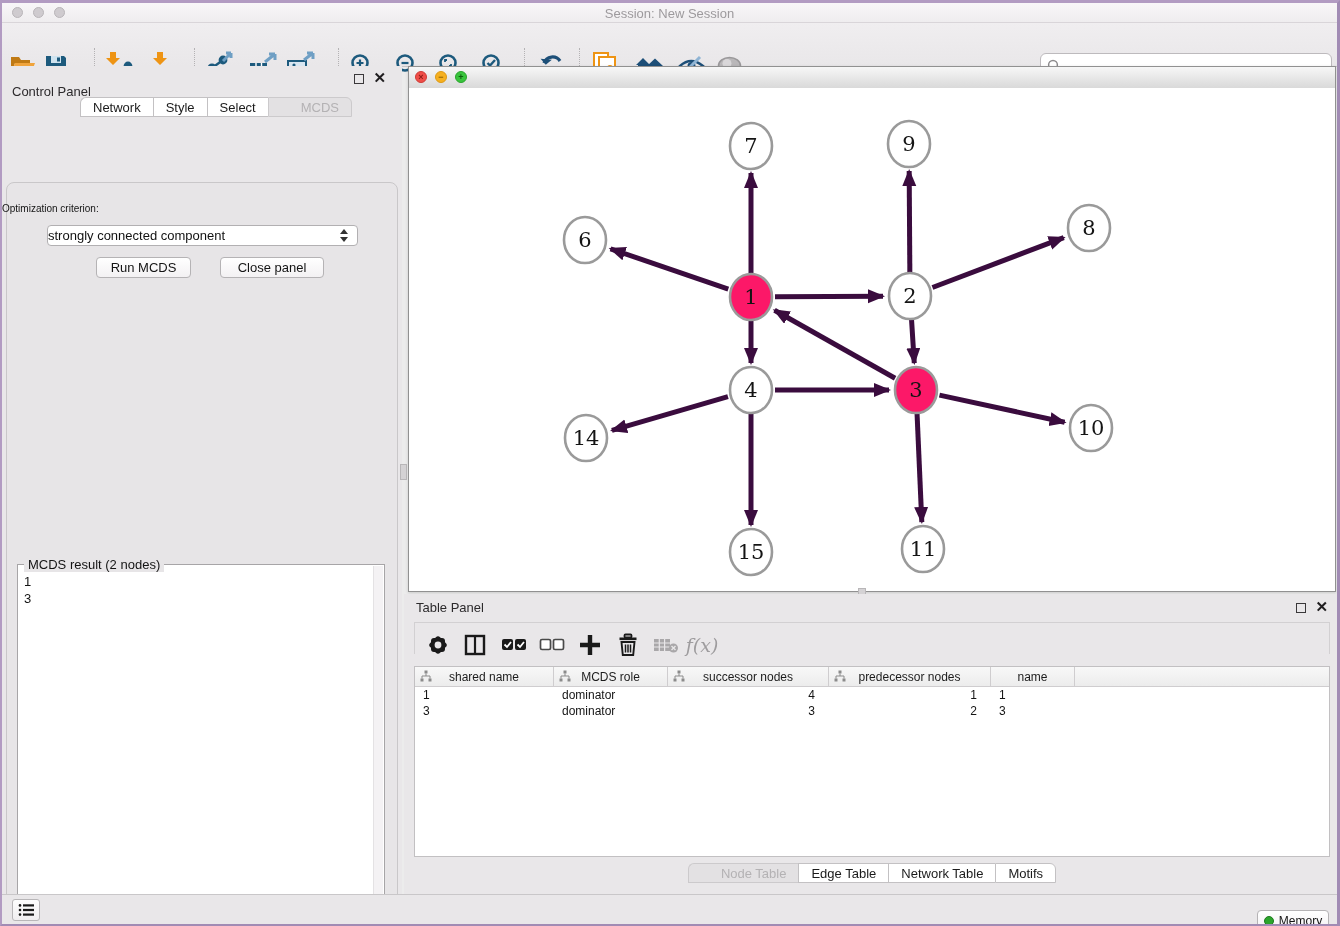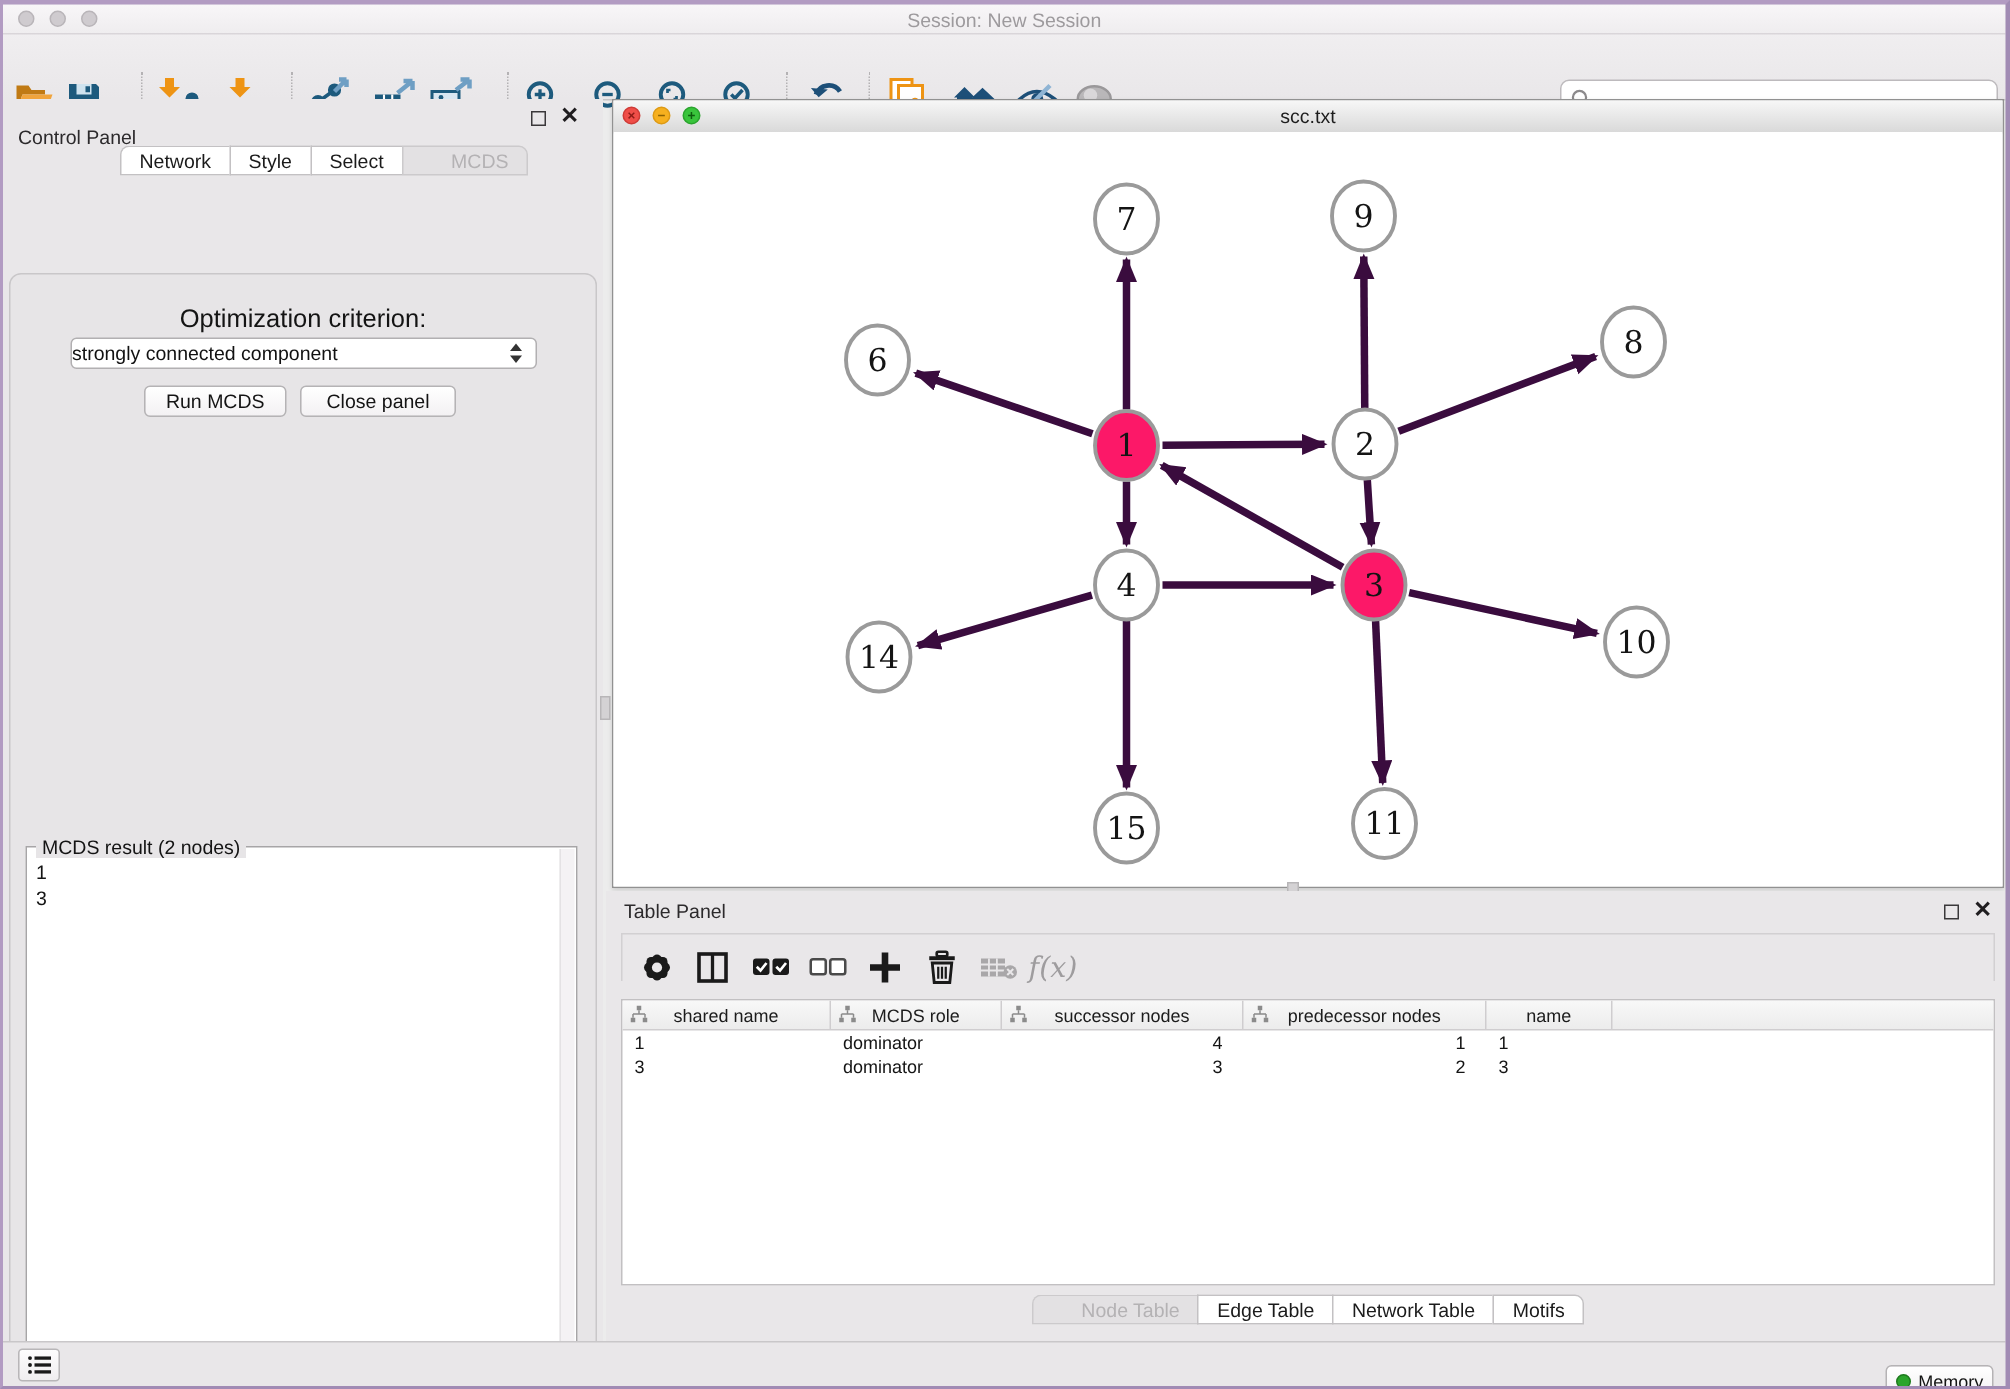--- a/index.html
+++ b/index.html
@@ -25,21 +25,21 @@
   .control-panel{left:2px;top:66px;width:400px;height:828px;background:#e9e7e9;}
   .panel-head{position:absolute;left:10px;top:18px;font-size:13px;color:#2c2a2c;}
   .float-btn{position:absolute;width:10px;height:10px;border:1.6px solid #3a383a;box-sizing:border-box;top:8px;}
   .close-btn{position:absolute;top:3px;font-size:15px;font-weight:bold;color:#1f1d1f;line-height:18px;}
   .tabs-row{position:absolute;display:flex;}
   .tab{height:20px;line-height:20px;padding:0 12px;background:#fff;border:1px solid #c3c1c3;border-right:none;font-size:13px;color:#1b1b1b;text-align:center;box-sizing:border-box;}
   .tab:first-child{border-radius:6px 0 0 0;}
   .tab:last-child{border-right:1px solid #c3c1c3;border-radius:0 6px 0 0;}
   .tab.active{background:#e3e1e3;color:#b4b2b4;border-color:#cccacc;padding-left:32px;}
   .cp-body{position:absolute;left:4px;top:116px;width:392px;height:762px;background:#e7e5e7;border:1px solid #c9c7c9;border-radius:8px;box-sizing:border-box;}
-  .opt-label{position:absolute;left:0;right:0;top:137px;text-align:center;font-size:17px;color:#141414;}
+  .opt-label{position:absolute;left:0;right:0;top:137px;font-size:10px;color:#141414;}
   .dropdown{position:absolute;left:45px;top:159px;width:311px;height:21px;background:#fff;border:1px solid #b2b0b2;border-radius:4px;box-sizing:border-box;font-size:13px;color:#111;line-height:19px;padding-left:0;}
   .stepper{position:absolute;right:8px;top:3px;width:9px;height:13px;}
   .stepper .up{position:absolute;top:0;left:0;width:0;height:0;border-left:4.5px solid transparent;border-right:4.5px solid transparent;border-bottom:5px solid #333;}
   .stepper .down{position:absolute;bottom:0;left:0;width:0;height:0;border-left:4.5px solid transparent;border-right:4.5px solid transparent;border-top:5px solid #333;}
   .cp-btn{position:absolute;height:21px;background:linear-gradient(#ffffff,#f3f1f3);border:1px solid #b5b3b5;border-radius:4px;box-sizing:border-box;font-size:13px;color:#141414;text-align:center;line-height:19px;}
   .result-fieldset{position:absolute;left:15px;top:498px;width:368px;height:372px;border:1px solid #a7a5a7;background:#fff;box-sizing:border-box;}
   .result-legend{position:absolute;left:6px;top:-8px;background:#e7e5e7;padding:0 4px;font-size:13px;color:#141414;}
   .result-lines{position:absolute;left:6px;top:8px;font-size:13px;color:#141414;line-height:17px;}
   .result-scroll{position:absolute;right:1px;top:1px;bottom:1px;width:9px;background:#f4f2f4;border-left:1px solid #e4e2e4;}
   
@@ -234,37 +234,36 @@
   <div class="cp-body"></div>
   <div class="opt-label">Optimization criterion:</div>
   <div class="dropdown">
     <span>strongly connected component</span>
     <span class="stepper">
         <span class="up"></span>
         <span class="down"></span>
       </span>
   </div>
   <div class="cp-btn" style="left:94px;top:191px;width:95px">Run MCDS</div>
-  <div class="cp-btn" style="left:198px;top:191px;width:104px">Close panel</div>
+  <div class="cp-btn" style="left:218px;top:191px;width:104px">Close panel</div>
   <div class="result-fieldset">
     <div class="result-legend">MCDS result (2 nodes)</div>
     <div class="result-lines" id="result-lines">
         <div>1</div>
         <div>3</div>
       </div>
     <div class="result-scroll"></div>
   </div>
 </div>
 
 <div class="abs net-window">
   <div class="net-titlebar">
     <span class="net-tl" style="left:6px;background:#ef4e48;border:1px solid #ce3b36;color:#8c1b16">×</span>
     <span class="net-tl" style="left:26px;background:#f6b01f;border:1px solid #dd9a15;color:#8d6203">−</span>
     <span class="net-tl" style="left:46px;background:#39c43c;border:1px solid #2aa42d;color:#0d5e0f">+</span>
-    <div class="net-title">scc.txt</div>
   </div>
   <div class="net-canvas">
     <svg id="graph-svg" width="926" height="503" viewBox="0 0 926 503">
         <defs>
           <marker id="arrow" markerUnits="userSpaceOnUse" markerWidth="20" markerHeight="16" refX="15" refY="7" orient="auto">
             <path d="M0,0 L17,7 L0,14 Z" fill="#3a0c3e"></path>
           </marker>
         </defs>
         <line x1="342" y1="185" x2="342" y2="85" stroke="#3a0c3e" stroke-width="5" marker-end="url(#arrow)"></line>
         <line x1="319.30089555424746" y1="201.20572919633798" x2="201.5364925014716" y2="160.76855465411975" stroke="#3a0c3e" stroke-width="5" marker-end="url(#arrow)"></line>

